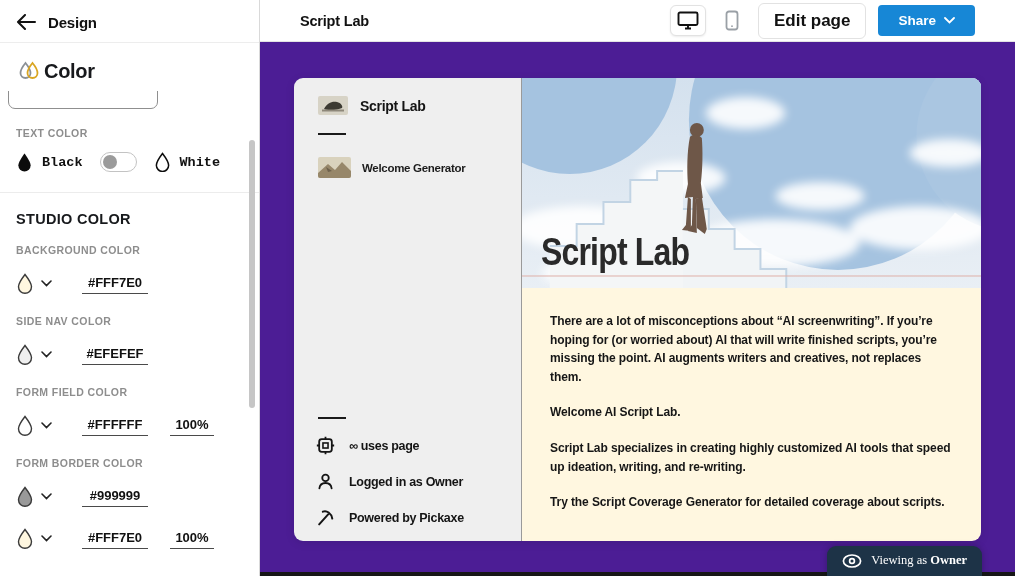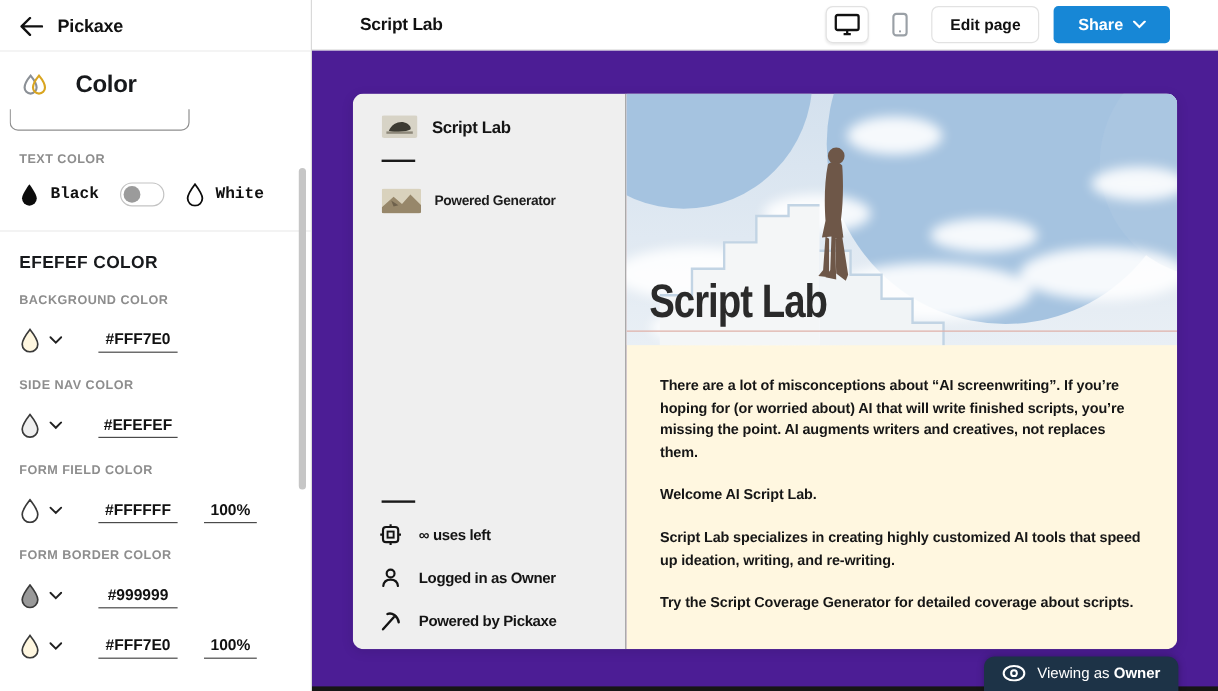--- a/index.html
+++ b/index.html
@@ -7,21 +7,21 @@
     font-family:"Liberation Sans", sans-serif; }
   .app { position:relative; width:1015px; height:576px; display:flex; }
 
   
   .design-sidebar { position:relative; width:260px; height:576px; background:#fff;
     border-right:1px solid #d9d9d9; flex:0 0 260px; }
   .sidebar-header { display:flex; align-items:center; gap:12px; padding:12px 16px 10px;
     border-bottom:1px solid #ededed; height:43px; }
   .back-btn { display:flex; align-items:center; cursor:pointer; }
   .sidebar-header .hd-title { font-size:15px; font-weight:700; color:#111; letter-spacing:-0.2px; }
-  .color-section-header { display:flex; align-items:center; gap:21px; padding:16px 16px 8px; }
+  .color-section-header { display:flex; align-items:center; gap:2px; padding:16px 16px 8px; }
   .color-section-header .sec-title { font-size:20px; font-weight:600; color:#17191c; letter-spacing:-0.3px; }
   .sidebar-scroll { padding:0 16px; }
   .partial-input-clip { overflow:hidden; height:19px; margin:0 0 2px -8px; width:152px; }
   .partial-input { width:150px; height:40px; margin-top:-22px; border:1.5px solid #8f8f8f; border-radius:7px; background:#fff; }
   .field-label { font-size:10.5px; font-weight:700; color:#8d8d8d; letter-spacing:0.4px; margin-top:17px; }
   .textcolor-row { display:flex; align-items:center; gap:9px; margin-top:13px; }
   .textcolor-row .opt-label { font-size:13.5px; font-weight:600; color:#111;font-family:Liberation Mono, monospace; }
   .toggle { position:relative; width:37px; height:20px; border:1.5px solid #c3c3c3; border-radius:11px;
     background:#fff; margin:0 8px; cursor:pointer; flex:0 0 auto; }
   .toggle .knob { position:absolute; left:2px; top:1.5px; width:14px; height:14px; border-radius:50%; background:#9b9b9b; }
@@ -41,21 +41,21 @@
   
   .main { position:relative; flex:1; height:576px; background:#4c1d95; }
   .main-header { display:flex; align-items:center; height:42px; background:#fff;
     border-bottom:1px solid #e3e3e3; padding:0 40px; }
   .main-header .page-title { font-size:14.5px; font-weight:700; color:#111; letter-spacing:-0.2px; }
   .header-actions { margin-left:auto; display:flex; align-items:center; gap:8px; }
   .device-btn { display:flex; align-items:center; justify-content:center; width:36px; height:31px;
     border-radius:6px; cursor:pointer; background:transparent; border:1px solid transparent; }
   .device-btn.active { background:#fff; border:1px solid #e2e2e2; box-shadow:0 1px 2px rgba(0,0,0,.08); }
   .btn-plain { background:#fff; border:1px solid #e2e2e2; border-radius:6px; padding:7px 15px;
-    font-family:"Liberation Sans",sans-serif; font-size:13px; font-weight:700; color:#111; cursor:pointer; }
+    font-family:"Liberation Sans",sans-serif; font-size:17px; font-weight:700; color:#111; cursor:pointer; }
   .btn-share { display:flex; align-items:center; gap:8px; background:#1787d6; border:none; border-radius:4px;
     padding:8px 20px; font-family:"Liberation Sans",sans-serif; font-size:13.5px; font-weight:700;
     color:#fff; cursor:pointer; margin-left:4px;text-align:right; }
 
   .canvas { position:relative; height:534px; }
   .preview-card { position:absolute; left:34px; top:36px; width:687px; height:463px;
     border-radius:9px; overflow:hidden; display:flex; box-shadow:0 2px 10px rgba(0,0,0,.10); }
   .preview-sidebar { width:228px; flex:0 0 228px; background:#efefef; border-right:1px solid #9a9a9a;
     display:flex; flex-direction:column; padding:18px 0 14px; }
   .cond { letter-spacing:-0.3px; }
@@ -77,38 +77,38 @@
   .hero-title { position:absolute; left:19px; bottom:14px; font-size:39px; font-weight:800; color:#2a2a2a;
     transform:scaleX(.82); transform-origin:left bottom; letter-spacing:-1px; white-space:nowrap; }
   .content-text { padding:24px 28px; }
   .content-text p { font-size:12px; font-weight:700; color:#161616; line-height:1.55;
     letter-spacing:-0.1px; margin-bottom:17px; }
 
   .bottom-strip { position:absolute; left:0; right:0; bottom:0; height:4px; background:#161616; }
   .viewing-badge { position:absolute; right:33px; bottom:0; display:flex; align-items:center; gap:9px;
     background:#1d3347; color:#fff; border-radius:9px 9px 0 0; padding:7px 15px 8px; cursor:pointer;
     box-shadow:0 0 6px rgba(0,0,0,.25); }
-  .viewing-badge .vb-text { font-size:12.5px; font-weight:400; }
+  .viewing-badge .vb-text { font-size:12.5px; font-weight:400;font-family:Liberation Serif, serif; }
   .viewing-badge .vb-text b { font-weight:800; }
 
   svg { display:block; }
 </style>
 </head>
 <body>
 
 <div class="app">
 
   <aside class="design-sidebar">
     <div class="sidebar-header">
       <span class="back-btn">
         <svg width="20" height="16" viewBox="0 0 20 16">
           <path d="M9 1 L2 8 L9 15 M2.5 8 H19" stroke="#111" stroke-width="2" fill="none" stroke-linecap="round" stroke-linejoin="round"></path>
         </svg>
       </span>
-      <span class="hd-title">Pickaxe</span>
+      <span class="hd-title">Design</span>
     </div>
 
     <div class="color-section-header">
       <svg width="26" height="24" viewBox="0 0 26 24">
         <path d="M9.5 4 C9.5 4 4.5 10 4.5 14 a5 5 0 0 0 10 0 C14.5 10 9.5 4 9.5 4 Z" fill="none" stroke="#8b9096" stroke-width="1.8"></path>
         <path d="M16.5 4 C16.5 4 11.5 10 11.5 14 a5 5 0 0 0 10 0 C21.5 10 16.5 4 16.5 4 Z" fill="none" stroke="#d9a521" stroke-width="1.8"></path>
       </svg>
       <span class="sec-title">Color</span>
     </div>
 
@@ -126,21 +126,21 @@
         <span class="toggle">
             <span class="knob"></span>
           </span>
         <svg width="17" height="20" viewBox="0 0 18 20">
           <path d="M9 1 C9 1 2.5 9.5 2.5 13.5 a6.5 6.5 0 0 0 13 0 C15.5 9.5 9 1 9 1 Z" fill="#fff" stroke="#0c0c0c" stroke-width="1.6"></path>
         </svg>
         <span class="opt-label">White</span>
       </div>
 
       <div class="hr"></div>
-      <div class="studio-title">EFEFEF COLOR</div>
+      <div class="studio-title">STUDIO COLOR</div>
 
       <div class="field-label">BACKGROUND COLOR</div>
       <div class="color-field-row">
         <span class="swatch-btn">
           <svg width="18" height="21" viewBox="0 0 18 21">
             <path d="M9 1.5 C9 1.5 2.5 9.8 2.5 13.8 a6.5 6.5 0 0 0 13 0 C15.5 9.8 9 1.5 9 1.5 Z" stroke="#3a3a3a" stroke-width="1.4" fill="#FFF7E0"></path>
           </svg>
           <svg width="11" height="7" viewBox="0 0 11 7">
             <path d="M1 1 L5.5 5.5 L10 1" stroke="#222" stroke-width="1.6" fill="none" stroke-linecap="round"></path>
           </svg>
@@ -248,33 +248,33 @@
           <div class="short-hr"></div>
 
           <div class="nav-item">
             <span class="thumb-img">
               <svg width="33" height="21" viewBox="0 0 33 21">
                 <rect width="33" height="21" fill="#d9d2bd"></rect>
                 <path d="M0 16 L10 7 L17 13 L24 5 L33 14 L33 21 L0 21 Z" fill="#97876a"></path>
                 <path d="M8 10 L14 14 L10 15 Z" fill="#6e614c"></path>
               </svg>
             </span>
-            <span class="nav-label cond">Powered Generator</span>
+            <span class="nav-label cond">Welcome Generator</span>
           </div>
 
           <div class="ps-footer">
             <div class="short-hr"></div>
 
             <div class="foot-row">
               <svg width="19" height="19" viewBox="0 0 18 18">
                 <rect x="3" y="3" width="12" height="12" rx="2.4" fill="none" stroke="#141414" stroke-width="1.7"></rect>
                 <rect x="6.6" y="6.6" width="4.8" height="4.8" fill="none" stroke="#141414" stroke-width="1.5"></rect>
                 <path d="M9 0.8 V3 M9 15 V17.2 M0.8 9 H3 M15 9 H17.2" stroke="#141414" stroke-width="1.7"></path>
               </svg>
-              <span class="foot-label cond">∞ uses left</span>
+              <span class="foot-label cond">∞ uses page</span>
             </div>
 
             <div class="foot-row">
               <svg width="19" height="19" viewBox="0 0 18 18">
                 <circle cx="9" cy="5.6" r="3.1" fill="none" stroke="#141414" stroke-width="1.7"></circle>
                 <path d="M3.2 15.5 C3.6 11.9 6 10.4 9 10.4 C12 10.4 14.4 11.9 14.8 15.5" fill="none" stroke="#141414" stroke-width="1.7" stroke-linecap="round"></path>
               </svg>
               <span class="foot-label cond">Logged in as Owner</span>
             </div>
 

